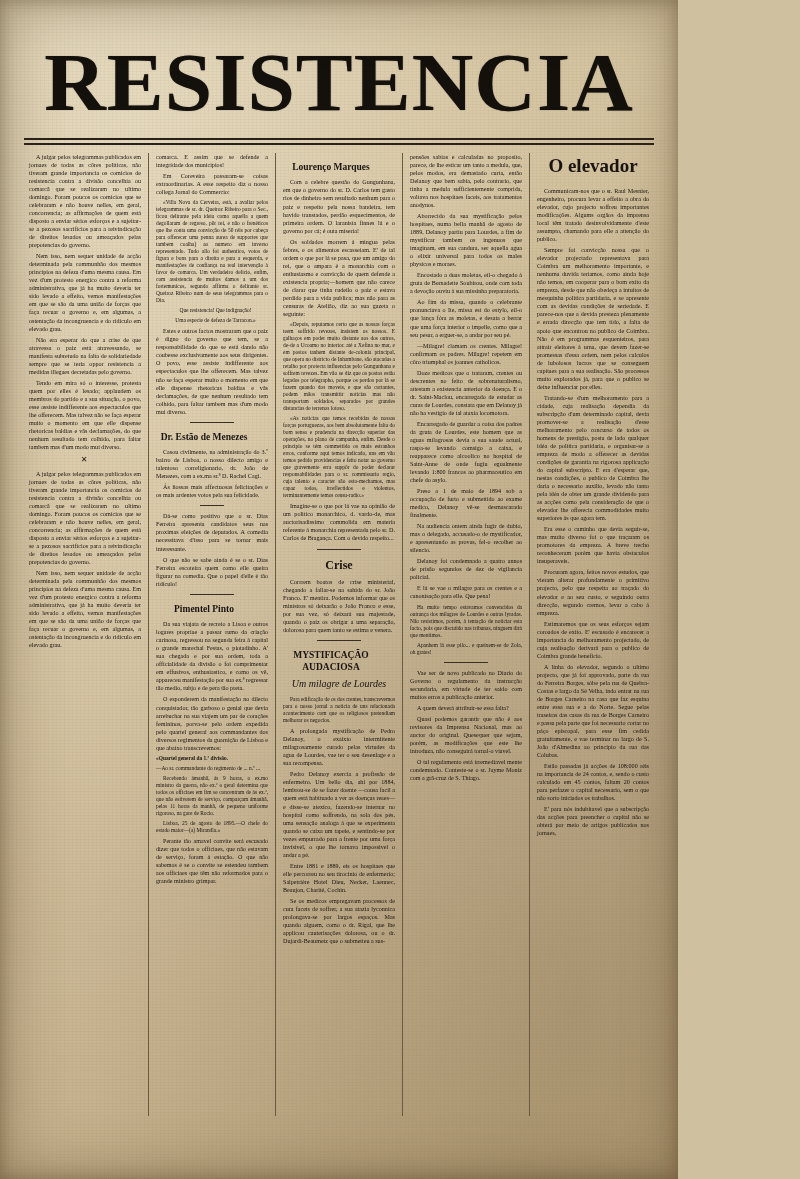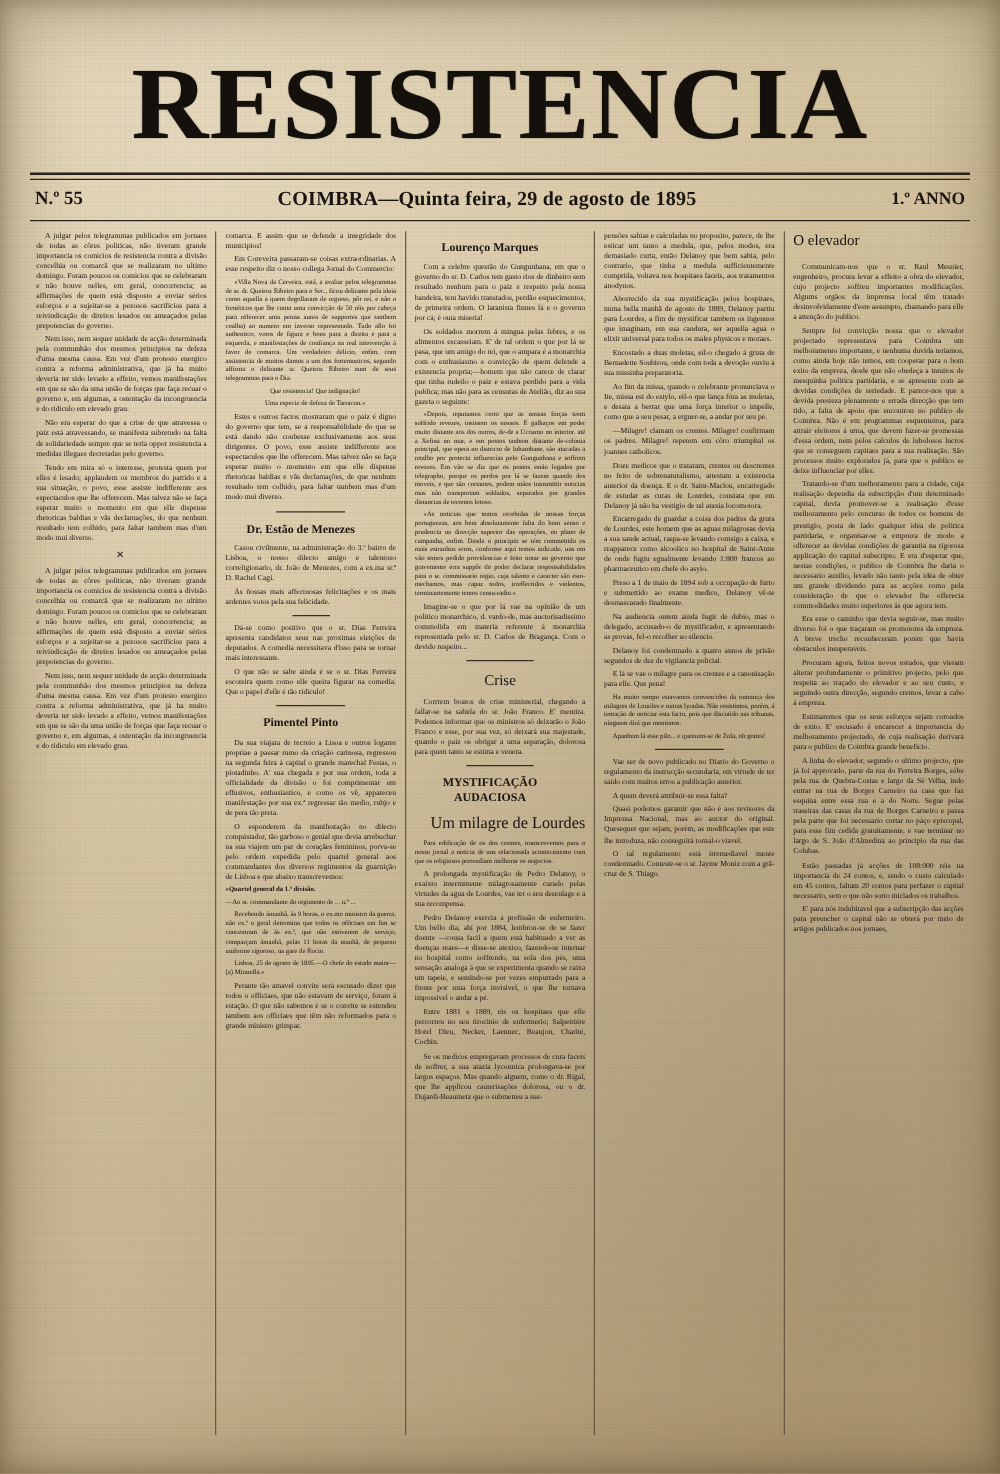--- a/index.html
+++ b/index.html
@@ -5,21 +5,21 @@
   html,body{margin:0;padding:0;}
   body{
     width:800px;height:1179px;
     background:#cfc0a0;
     font-family:"Liberation Serif", serif;
     color:#1a1410;
     overflow:hidden;
   }
   .page{
     position:relative;
-    width:800px;height:1179px;
+    width:678px;height:1179px;
     background:
       radial-gradient(ellipse at 20% 10%, rgba(255,250,235,0.35), rgba(0,0,0,0) 55%),
       radial-gradient(ellipse at 85% 85%, rgba(90,70,40,0.25), rgba(0,0,0,0) 60%),
       linear-gradient(160deg,#d8c9a8 0%, #d2c09c 35%, #c9b694 70%, #bfa981 100%);
     box-sizing:border-box;
   }
   .grain{
     position:absolute;inset:0;
     background-image:
       repeating-linear-gradient(0deg, rgba(120,95,60,0.045) 0px, rgba(120,95,60,0.045) 1px, rgba(0,0,0,0) 1px, rgba(0,0,0,0) 3px),
@@ -86,83 +86,79 @@
 
   .hl-big{
     font-weight:bold;
     font-size:14.5px;
     text-align:center;
     letter-spacing:-0.3px;
     margin:0 0 7px 0;
     line-height:1.05;
   }
   .hl-med{
-    font-weight:normal;
+    font-weight:bold;
     font-size:12px;
     text-align:center;
     margin:9px 0 6px 0;
     line-height:1.1;
   }
   .hl-small{
     font-weight:bold;
     font-size:9.5px;
     text-align:center;
     margin:8px 16px 5px 0;
   }
   .sub-italic{
-    text-align:right;
-    font-size:13px;
+    font-style:italic;
+    text-align:center;
+    font-size:10px;
     margin:-2px 0 6px 0;
   }
   .divider{
     width:40%;
     margin:6px auto;
     border-top:1px solid #3a2f24;
   }
   .divider.short{width:22%;}
   .dot-sep{
     text-align:center;
     font-size:8px;
     letter-spacing:2px;
     margin:4px 0;
   }
   p{margin:0 0 3px 0;text-indent:7px;}
   p.noind{text-indent:0;}
   .tiny{font-size:5.4px;line-height:1.3;}
   .center{text-align:center;}
   .bold{font-weight:bold;}
   .elev-title{
-    font-size:12px;
-    font-weight:normal;
-    text-align:left;
+    font-size:19px;
+    font-weight:bold;
+    text-align:center;
     margin:0 0 9px 0;
     font-family:"Liberation Serif", serif;
   }
   .edge-shadow{
     position:absolute;inset:0;
     box-shadow:inset 0 0 60px rgba(80,60,30,0.45), inset 0 0 16px rgba(60,45,20,0.35);
     pointer-events:none;
   }
 </style>
 </head>
 <body>
 
 <div class="page">
   <div class="grain"></div>
   <div class="sheet">
 
     <div class="masthead">
       <div class="title">RESISTENCIA</div>
       <div class="rule-thick"></div>
       <div class="rule-thin"></div>
-      <div class="headbar">
-        <div class="issue">N.º 55</div>
-        <div class="center">COIMBRA—Quinta feira, 29 de agosto de 1895</div>
-        <div class="year">1.º ANNO</div>
-      </div>
       <div class="rule-thin"></div>
     </div>
 
     <div class="cols">
 
       <div class="col">
         <p>A julgar pelos telegrammas publicados em jornaes de todas as côres politicas, não tiveram grande importancia os comicios de resistencia contra a divisão concelhia ou comarcã que se realizaram no ultimo domingo. Foram poucos os comicios que se celebraram e não houve nelles, em geral, concorrencia; as affirmações de quem está disposto a enviar sérios esforços e a sujeitar-se a pezosos sacrificios para a reivindicação de direitos lesados ou ameaçados pelas prepotencias do governo.</p>
         <p>Nem isso, nem sequer unidade de acção determinada pela communhão dos mesmos principios na defeza d'uma mesma causa. Em vez d'um protesto energico contra a reforma administrativa, que já ha muito deveria ter sido levado a effeito, vemos manifestações em que se são da uma união de forças que faça recuar o governo e, em algumas, a ostentação da incongruencia e do ridiculo em elevado grau.</p>
         <p>Não era esperar do que a crise de que atravessa o paiz está atravessando, se manifesta subretudo na falta de solidariedade sempre que se teria oppor resistencia a medidas illegaes decretadas pelo governo.</p>
         <p>Tendo em mira só o interesse, protesta quem por elles é lesado; applaudem os membros do partido e a sua situação, o povo, esse assiste indifferente aos espectaculos que lhe offerecem. Mas talvez não se faça esperar muito o momento em que elle dispense rhetoricas baldias e vãs declamações, do que nenhum resultado tem colhido, para faltar tambem mas d'um modo mui diverso.</p>

